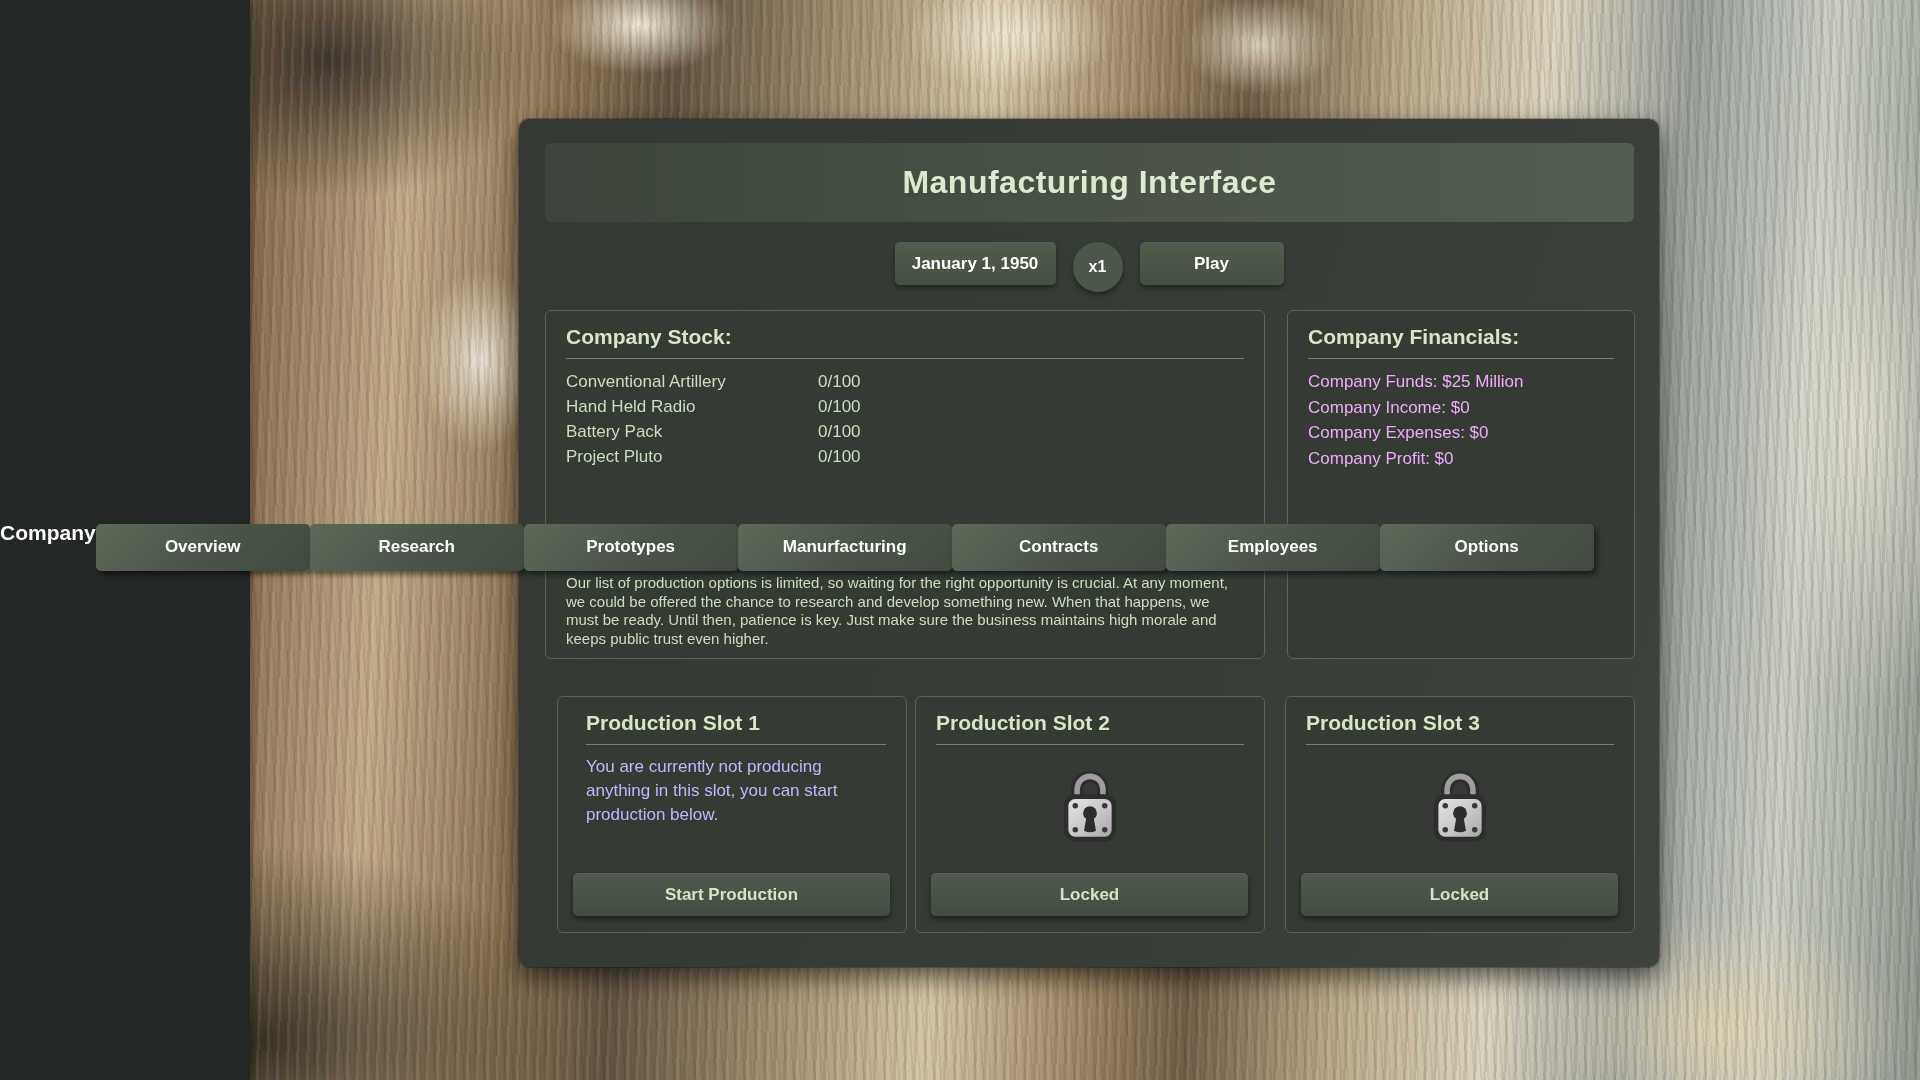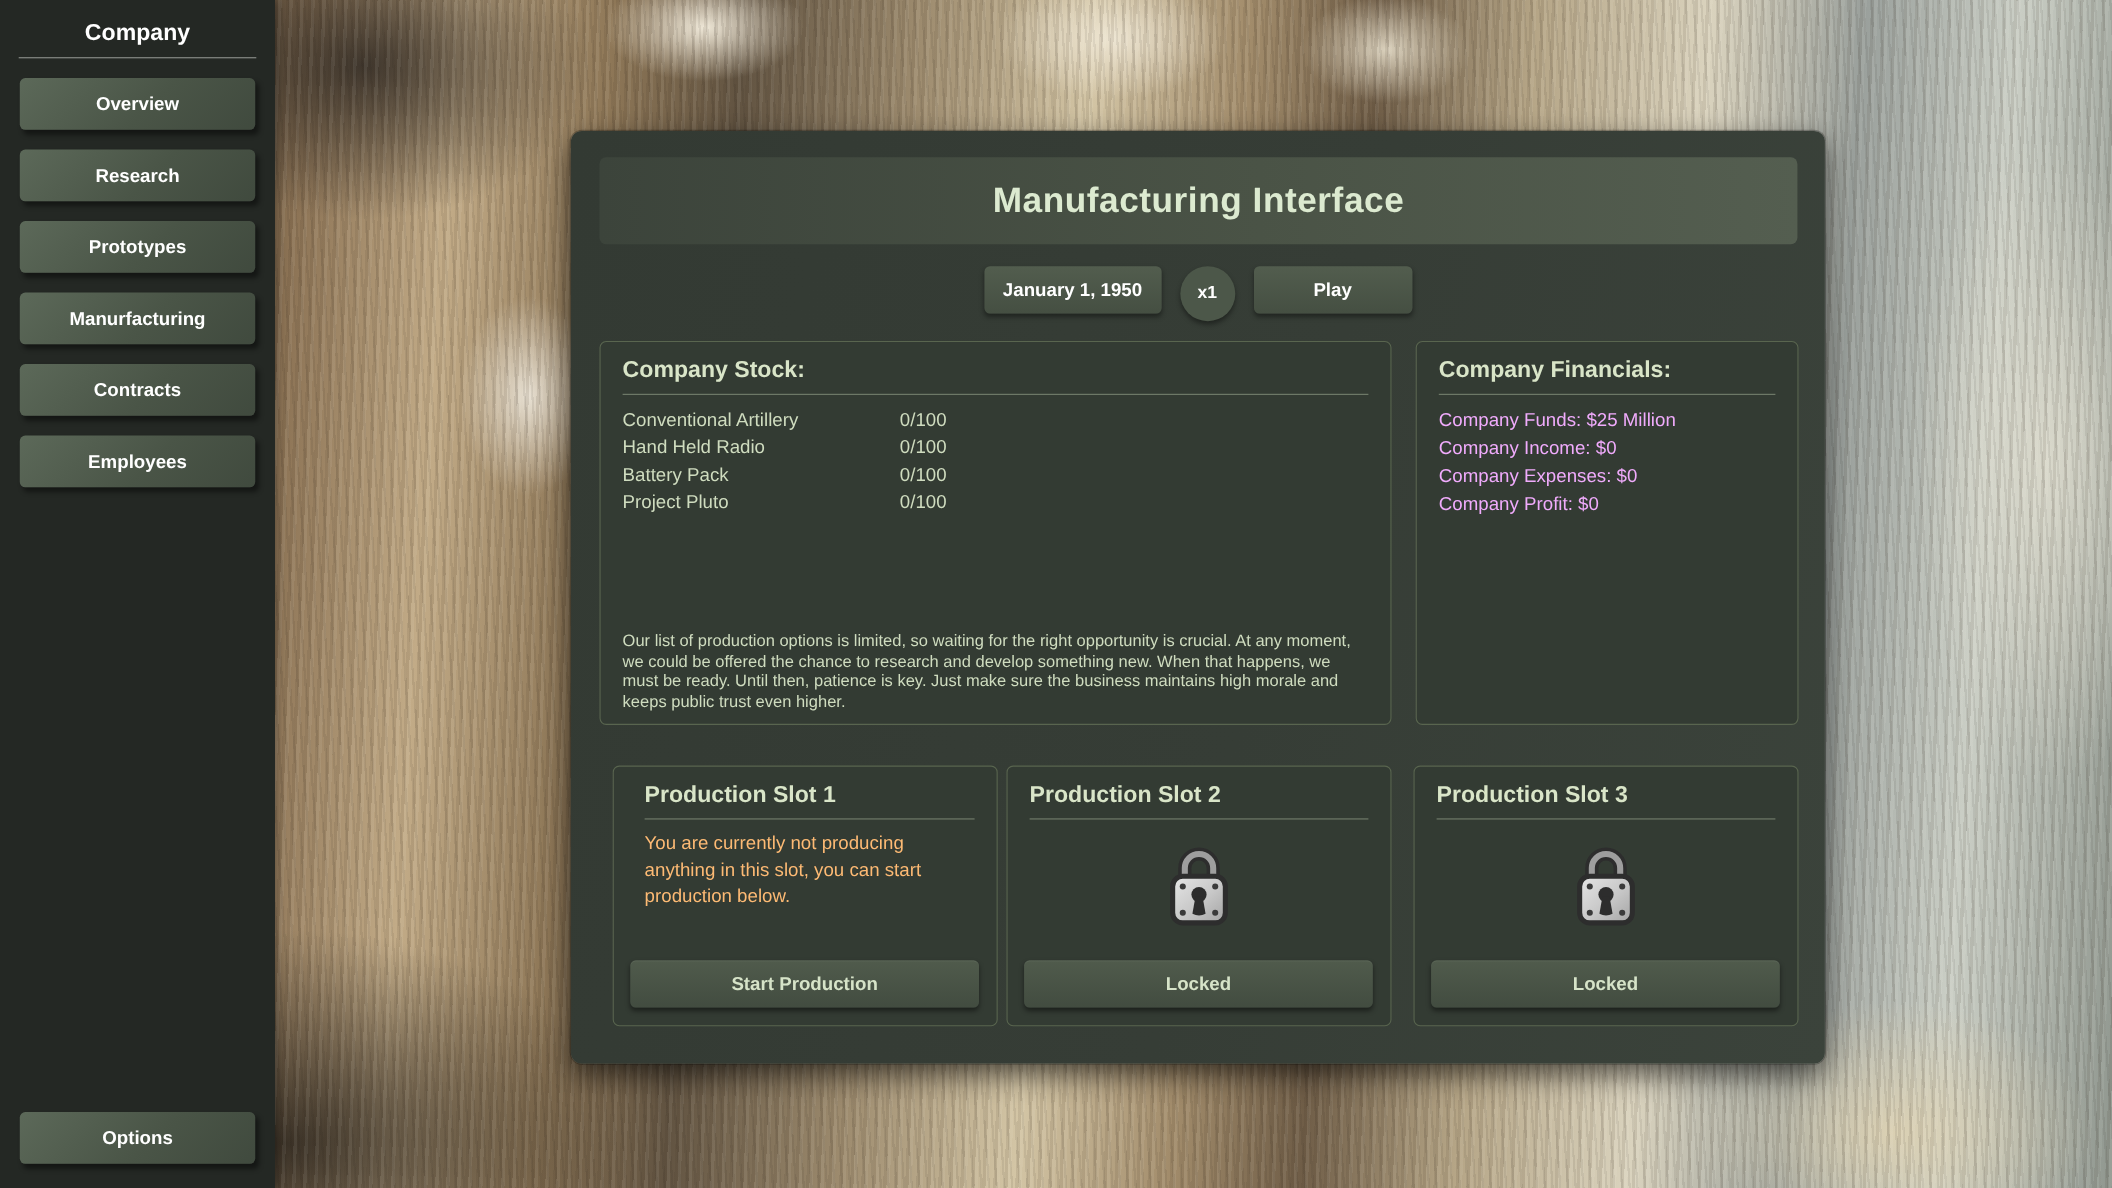--- a/index.html
+++ b/index.html
@@ -33,21 +33,21 @@
     content: ""; position: absolute; inset: 0;
     background:
       repeating-linear-gradient(92deg, rgba(58,44,30,0.10) 0 3px, rgba(255,252,242,0.07) 3px 6px, rgba(0,0,0,0) 6px 10px),
       repeating-linear-gradient(86deg, rgba(30,24,18,0.08) 0 2px, rgba(0,0,0,0) 2px 7px);
   }
 
   
   .sidebar {
     position: absolute; left: 0; top: 0; bottom: 0; width: 250px; z-index: 3;
     background: #242824;
-    display: flex; flex-direction: column; align-items: center;
+    display: flex; flex-direction: row; align-items: center;
     padding: 18px 0 22px;
     box-shadow: 3px 0 8px rgba(0,0,0,0.35);
   }
   .sidebar-title { font-size: 21px; font-weight: bold; color: #ffffff; margin-bottom: 10px; }
   .sidebar-divider { width: 216px; height: 1px; background: rgba(230,235,228,0.55); }
   .side-btn {
     width: 214px; height: 47px; margin-top: 18px; flex: 0 0 auto;
     border: none; border-radius: 5px; cursor: pointer;
     background: linear-gradient(135deg, #5c6959 0%, #4a5547 55%, #404a3e 100%);
     color: #ffffff; font-family: inherit; font-size: 17px; font-weight: bold;
@@ -105,21 +105,21 @@
   .stock-row { display: flex; font-size: 17px; color: #cfdcbf; line-height: 25px; }
   .stock-row .name { width: 252px; }
   .note {
     position: absolute; left: 20px; right: 20px; bottom: 10px; margin: 0;
     font-size: 15px; line-height: 18.5px; color: #cfdcbf;
   }
   .fin-line { font-size: 17px; color: #f0abfc; line-height: 25.5px; }
 
   .slot-panel { top: 577px; width: 350px; height: 237px; }
   .slot1 { left: 38px; padding-left: 28px; } .slot2 { left: 396px; } .slot3 { left: 766px; }
-  .slot-desc { margin: 2px 0 0; font-size: 17px; line-height: 24px; color: #fdba74; }
+  .slot-desc { margin: 2px 0 0; font-size: 17px; line-height: 24px; color: #c4b5fd; }
   .action-btn {
     position: absolute; left: 15px; right: 16px; bottom: 16px; height: 43px;
     border: none; border-radius: 5px; cursor: pointer;
     background: linear-gradient(180deg, #505b4c, #424c40);
     color: #d6e3c8; font-family: inherit; font-size: 17px; font-weight: bold;
     box-shadow: 0 3px 5px rgba(0,0,0,0.45), inset 0 1px 0 rgba(255,255,255,0.06);
   }
   .lock { position: absolute; left: 50%; top: 68px; transform: translateX(-50%); width: 70px; height: 78px; }
   .hidden-defs { position: absolute; width: 0; height: 0; overflow: hidden; }
 </style>

